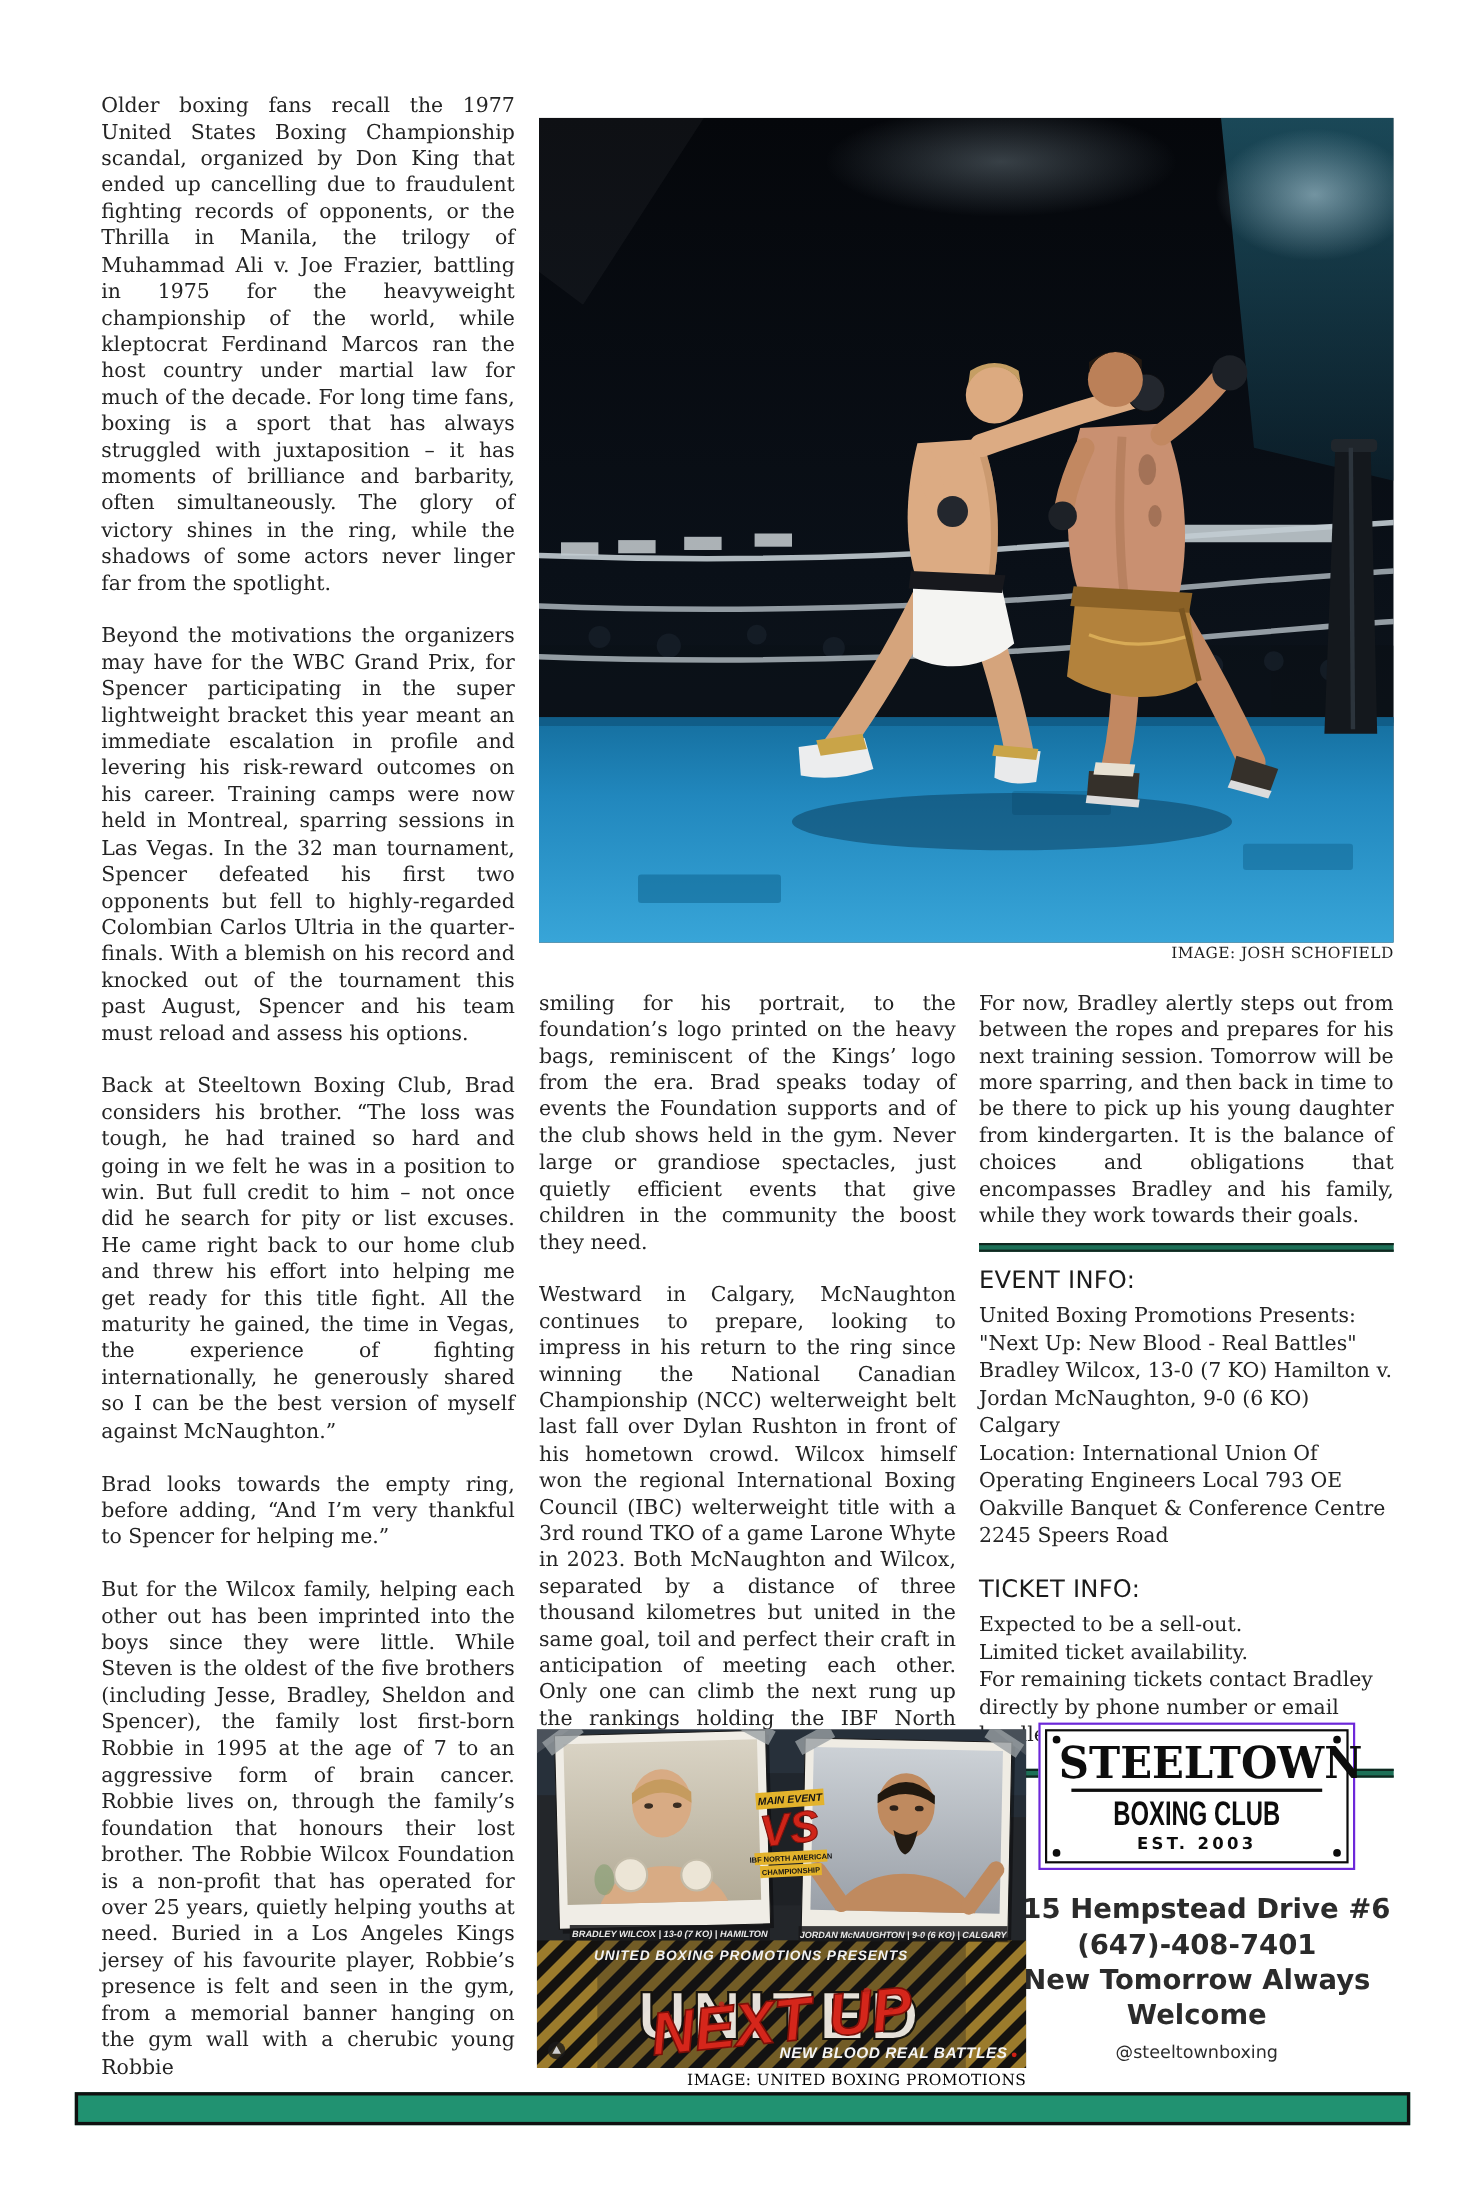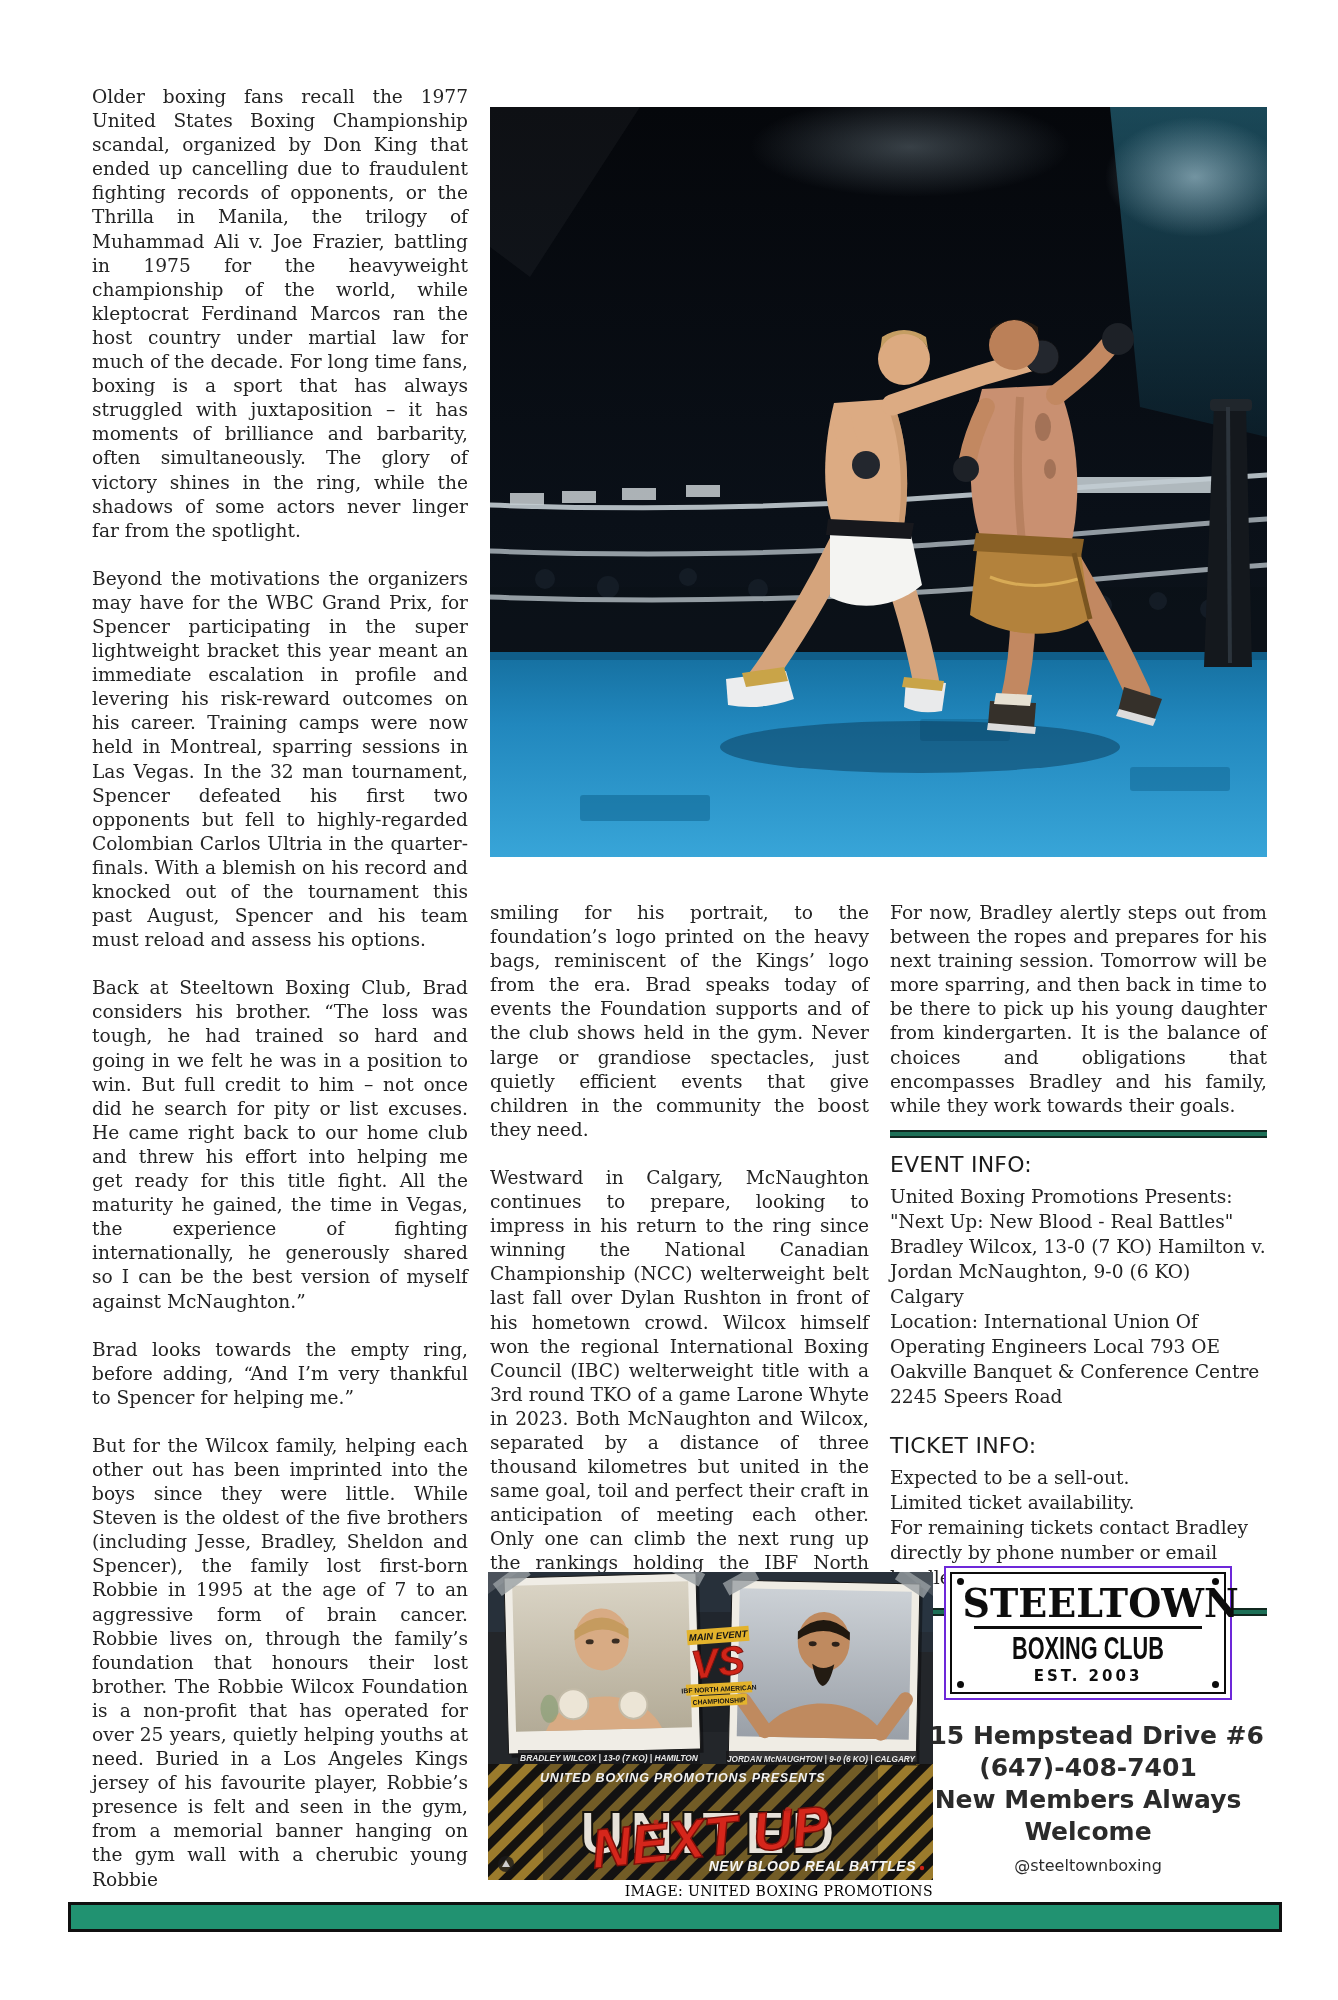--- a/index.html
+++ b/index.html
@@ -186,20 +186,21 @@
         <path d="M584,446 L600,512" stroke="#7a5520" stroke-width="5"></path>
         <circle cx="524" cy="238" r="25" fill="#bb8058"></circle>
         <path d="M500,232 A25 25 0 0 1 548,230 L548,220 Q524,204 500,222 Z" fill="#241a12"></path>
         <path d="M566,288 Q600,262 618,240" stroke="#c28861" stroke-width="20" fill="none" stroke-linecap="round"></path>
         <circle cx="628" cy="232" r="16" fill="#1d2127"></circle>
         <path d="M496,300 Q482,330 478,352" stroke="#c28861" stroke-width="18" fill="none" stroke-linecap="round"></path>
         <circle cx="476" cy="362" r="13" fill="#1d2127"></circle>
       </g>
     </svg>
   </div>
+  <div class="photo-credit">IMAGE: JOSH SCHOFIELD</div>
 
   <div class="col-mid body-text">
     <p style="">smiling for his portrait, to the foundation’s logo printed on the heavy bags, reminiscent of the Kings’ logo from the era. Brad speaks today of events the Foundation supports and of the club shows held in the gym. Never large or grandiose spectacles, just quietly efficient events that give children in the community the boost they need.</p>
     <p>Westward in Calgary, McNaughton continues to prepare, looking to impress in his return to the ring since winning the National Canadian Championship (NCC) welterweight belt last fall over Dylan Rushton in front of his hometown crowd. Wilcox himself won the regional International Boxing Council (IBC) welterweight title with a 3rd round TKO of a game Larone Whyte in 2023. Both McNaughton and Wilcox, separated by a distance of three thousand kilometres but united in the same goal, toil and perfect their craft in anticipation of meeting each other. Only one can climb the next rung up the rankings holding the IBF North American belt.</p>
   </div>
 
   <div class="col-right">
     <p class="body-text lead" style="margin:0 0 12px 0">For now, Bradley alertly steps out from between the ropes and prepares for his next training session. Tomorrow will be more sparring, and then back in time to be there to pick up his young daughter from kindergarten. It is the balance of choices and obligations that encompasses Bradley and his family, while they work towards their goals.</p>
 
     <div class="green-rule"></div>
@@ -237,21 +238,21 @@
         <span class="screw br"></span>
         <div class="logo-title">STEELTOWN</div>
         <div class="logo-underline"></div>
         <div class="logo-sub">BOXING CLUB</div>
         <div class="logo-est">EST. 2003</div>
       </div>
     </div>
     <div class="ad-lines">
       <div>115 Hempstead Drive #6</div>
       <div>(647)-408-7401</div>
-      <div>New Members Always</div>
+      <div>New Tomorrow Always</div>
       <div>Welcome</div>
     </div>
     <div class="ad-social">@steeltownboxing</div>
   </div>
 
   <div class="poster">
     <svg viewBox="0 0 445 308" aria-hidden="true">
       <defs>
         <pattern id="hazard" width="18" height="18" patternUnits="userSpaceOnUse" patternTransform="rotate(45)">
           <rect width="18" height="18" fill="#12100c"></rect>

